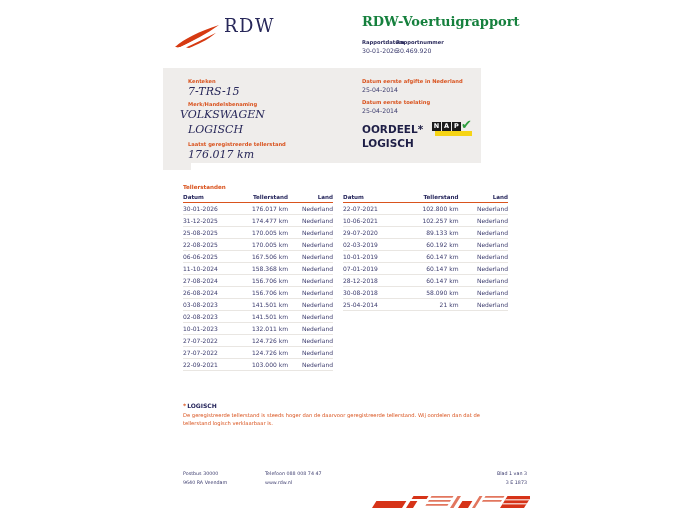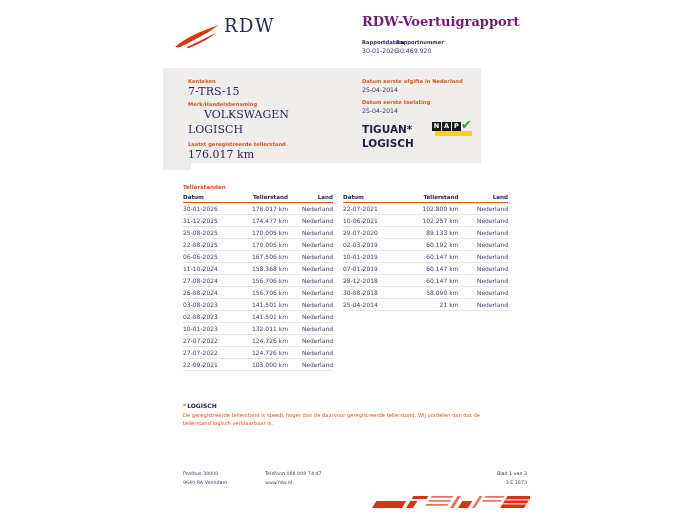--- a/index.html
+++ b/index.html
@@ -5,40 +5,40 @@
   * { margin:0; padding:0; box-sizing:border-box; }
   html,body { width:685px; height:514px; background:#ffffff; overflow:hidden;
               font-family:"DejaVu Sans", sans-serif; }
   .page { position:relative; width:617px; height:514px; background:#ffffff; }
 
   
   .logo-wing { position:absolute; left:174px; top:24px; width:46px; height:24px; }
   .logo-text { position:absolute; left:224px; top:15px; font-family:"DejaVu Serif", serif;
                font-size:18px; letter-spacing:1.5px; color:#28285a; }
   .report-title { position:absolute; left:362px; top:14px; font-family:"DejaVu Serif", serif;
-                  font-weight:bold; font-size:13px; color:#701a75; }
+                  font-weight:bold; font-size:13px; color:#15803d; }
   .meta-label { position:absolute; font-size:5.2px; font-weight:bold; color:#28285a; }
   .meta-value { position:absolute; font-size:6.2px; color:#3c3c6e; }
   .lbl-rapportdatum { left:362px; top:39px; }
   .val-rapportdatum { left:362px; top:47px; }
   .lbl-rapportnummer { left:396px; top:39px; }
   .val-rapportnummer { left:396px; top:47px; }
 
   
   .summary-box { position:absolute; left:163px; top:68px; width:318px; height:95px;
                  background:#efedeb; }
   .summary-tab { position:absolute; left:163px; top:163px; width:28px; height:7px;
                  background:#efedeb; }
   .olabel { position:absolute; font-size:5.2px; font-weight:bold; color:#d9531e; }
-  .serifval { position:absolute; font-family:"DejaVu Serif", serif; font-size:11px; color:#28285a; }
+  .serifval { position:absolute; font-family:"DejaVu Serif", serif; font-size:11px; color:#28285a;font-style:italic; }
   .dateval { position:absolute; font-size:6.2px; color:#3c3c6e; }
   .lbl-kenteken { left:188px; top:78px; }
   .val-kenteken { left:188px; top:85px; }
   .lbl-merk { left:188px; top:101px; }
-  .val-merk { left:204px; top:108px; }
+  .val-merk { left:180px; top:108px; }
   .val-model { left:188px; top:123px; }
   .lbl-teller { left:188px; top:141px; }
   .val-teller { left:188px; top:148px; }
   .lbl-afgifte { left:362px; top:78px; }
   .val-afgifte { left:362px; top:86px; }
   .lbl-toelating { left:362px; top:99px; }
   .val-toelating { left:362px; top:107px; }
   .oordeel { position:absolute; left:362px; top:123px; font-size:10.5px; font-weight:bold;
              color:#1e1e46; line-height:13.5px; }
 
@@ -107,21 +107,21 @@
   <div class="serifval val-model">LOGISCH</div>
   <div class="olabel lbl-teller">Laatst geregistreerde tellerstand</div>
   <div class="serifval val-teller">176.017 km</div>
 
   <div class="olabel lbl-afgifte">Datum eerste afgifte in Nederland</div>
   <div class="dateval val-afgifte">25-04-2014</div>
   <div class="olabel lbl-toelating">Datum eerste toelating</div>
   <div class="dateval val-toelating">25-04-2014</div>
 
   <div class="oordeel">
-    <div>TIGUAN*</div>
+    <div>OORDEEL*</div>
     <div>LOGISCH</div>
   </div>
 
   <div class="nap">
     <div class="nap-yellow"></div>
     <span class="nap-sq nap-n">N</span>
     <span class="nap-sq nap-a">A</span>
     <span class="nap-sq nap-p">P</span>
     <span class="nap-check">✔</span>
   </div>

